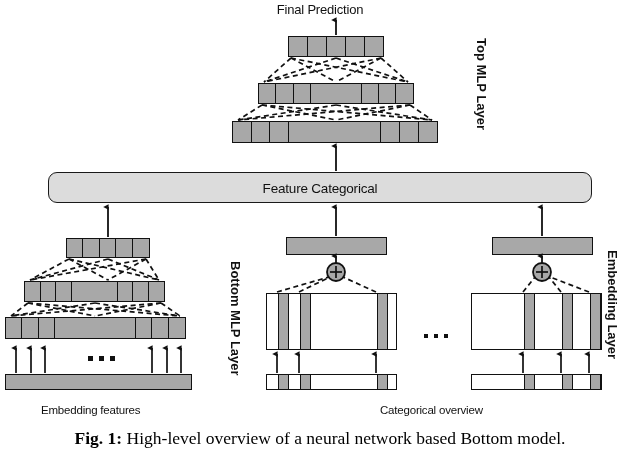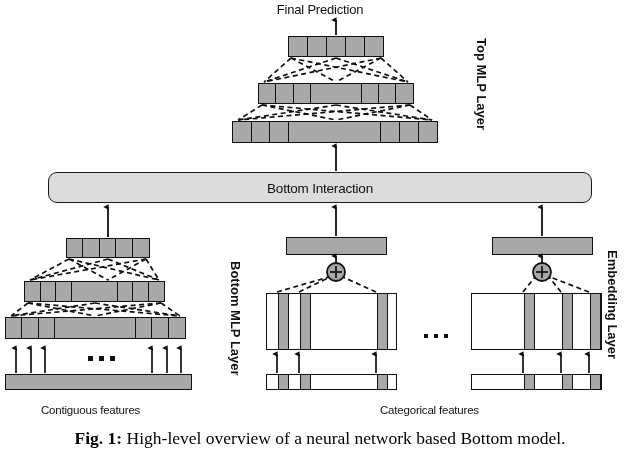--- a/index.html
+++ b/index.html
@@ -186,21 +186,21 @@
     <div class="cell" style="flex:1"></div>
     <div class="cell" style="flex:5"></div>
     <div class="cell" style="flex:1"></div>
     <div class="cell" style="flex:1"></div>
     <div class="cell" style="flex:1"></div>
   </div>
 
   <div class="side-label" style="left:489px; top:38px;">Top MLP Layer</div>
 
   <div class="fi-box">
-    <div class="lbl feat-int-text" style="position:relative; top:0; left:0;">Bottom Interaction</div>
+    <div class="lbl feat-int-text" style="position:relative; top:0; left:0;">Feature Categorical</div>
   </div>
 
   <div class="row" style="left:66px; top:238px; width:84px; height:20px;">
     <div class="cell" style="flex:1"></div>
     <div class="cell" style="flex:1"></div>
     <div class="cell" style="flex:1"></div>
     <div class="cell" style="flex:1"></div>
     <div class="cell" style="flex:1"></div>
   </div>
 
@@ -263,22 +263,22 @@
   </div>
 
   <div class="dots" style="left:424px; top:334px;">
     <i></i>
       <i></i>
       <i></i>
   </div>
 
   <div class="side-label" style="left:620px; top:250px;">Embedding Layer</div>
 
-  <div class="lbl axis-cap" style="left:41px;">Contiguous features</div>
-  <div class="lbl axis-cap" style="left:380px;">Categorical features</div>
+  <div class="lbl axis-cap" style="left:41px;">Embedding features</div>
+  <div class="lbl axis-cap" style="left:380px;">Categorical overview</div>
 
   <div class="fig-caption">
     <b>Fig. 1: </b>
     <span>High-level overview of a neural network based Bottom model.</span>
   </div>
 
   <svg class="overlay" viewBox="0 0 640 462">
     <defs>
       <marker id="ah" markerWidth="7" markerHeight="7" refX="3.2" refY="5.4" orient="auto" markerUnits="userSpaceOnUse">
         <path d="M3.2,0.6 L6.0,6.0 L0.4,6.0 Z" fill="#111111"></path>

